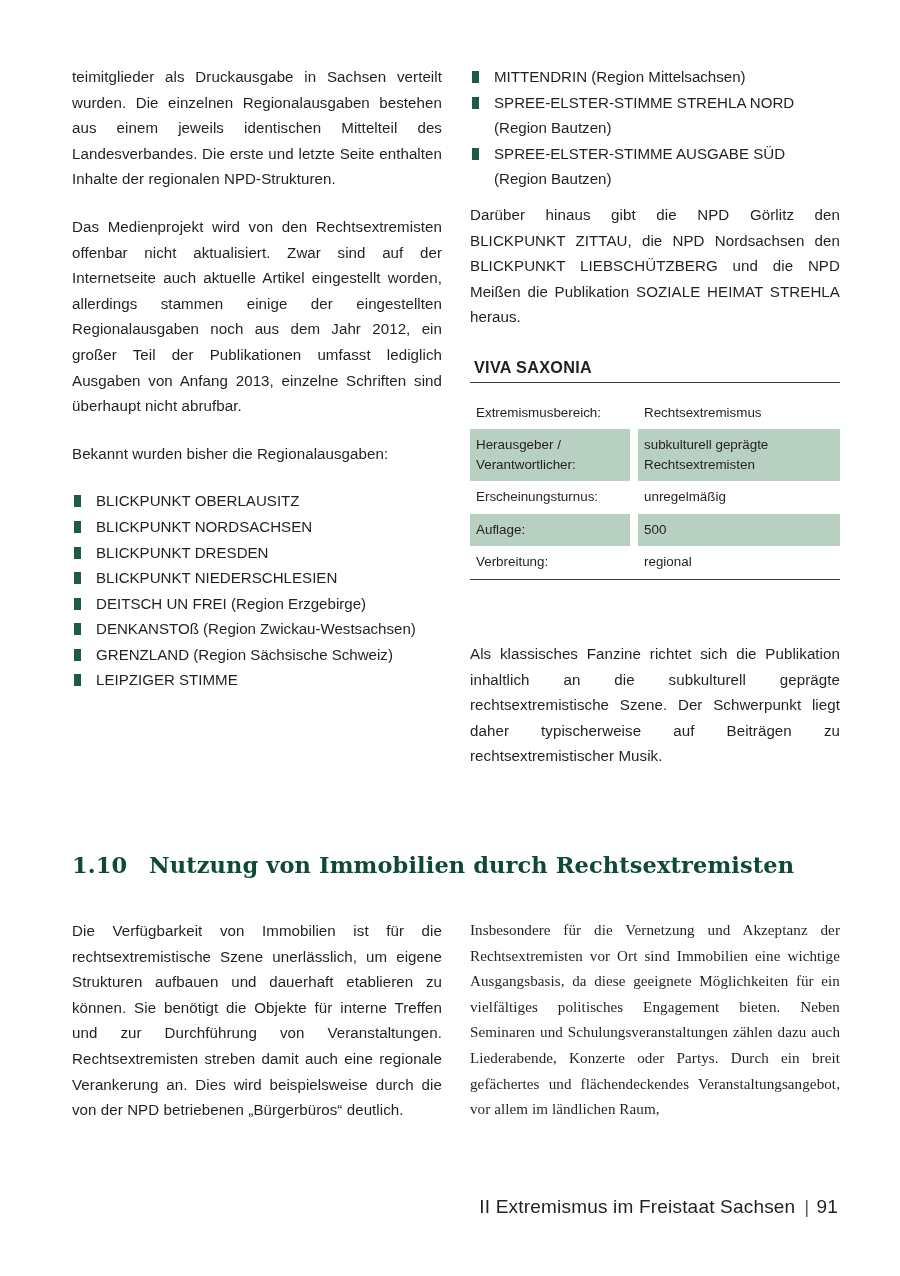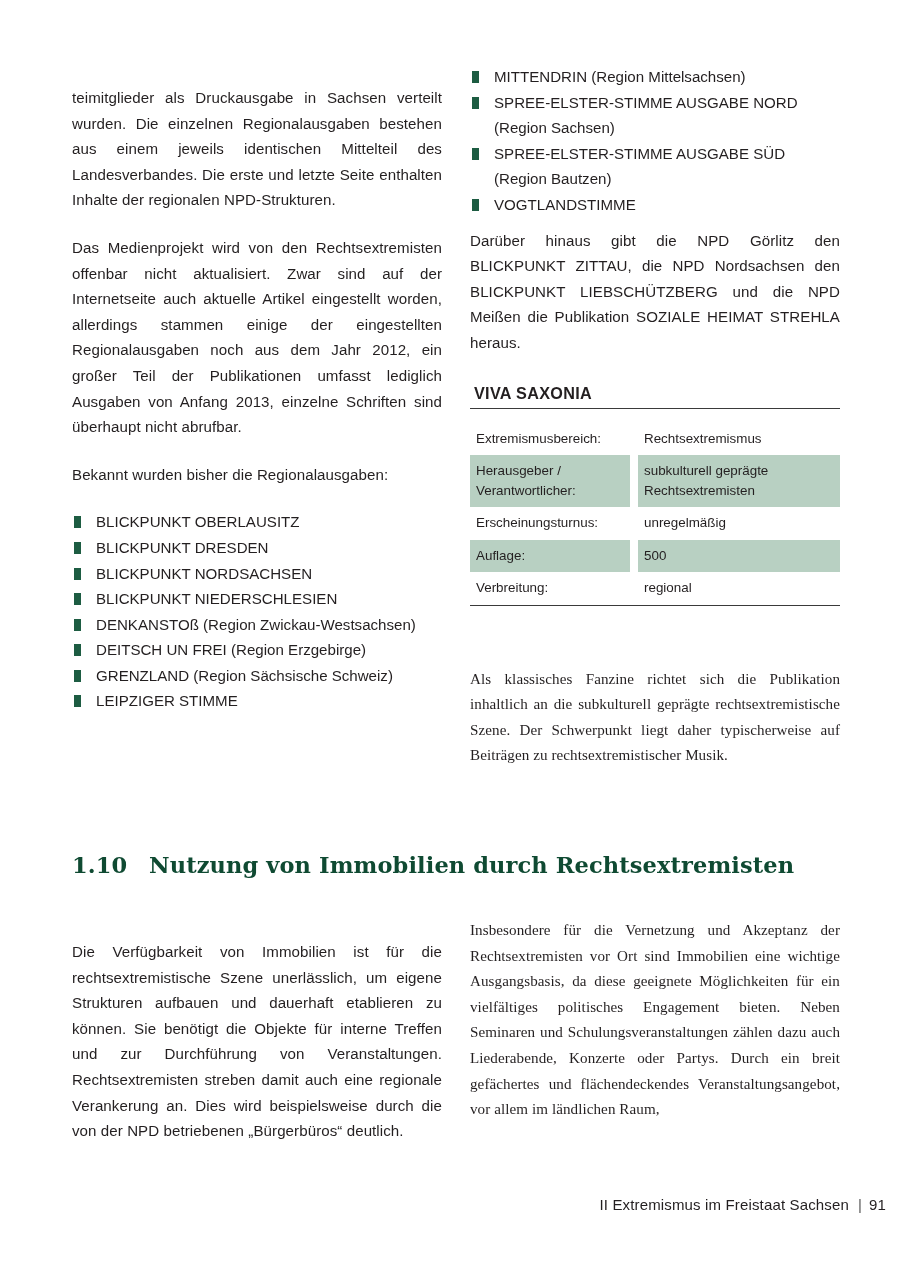--- a/index.html
+++ b/index.html
@@ -22,21 +22,21 @@
     width: 900px;
     height: 1276px;
     box-sizing: border-box;
   }
 
   
   .col {
     position: absolute;
     width: 370px;
   }
-  .col-left  { left: 72px; margin-top: 21px; }
+  .col-left  { left: 72px; }
   .col-right { left: 470px; }
 
   
   p.body {
     margin: 0 0 22px 0;
     font-size: 15.1px;
     line-height: 25.6px;
     text-align: justify;
     text-justify: inter-word;
     letter-spacing: .005em;
@@ -123,24 +123,23 @@
     width: 77px;
   }
 
   
   .footer {
     position: absolute;
     left: 0;
     top: 1196px;
     width: 838px;
     text-align: right;
-    font-size: 15px;
+    font-size: 19px;
     letter-spacing: .01em;
     color: #231f20;
-    padding-left: 48px;
   }
   .footer .sep {
     display: inline-block;
     padding: 0 7px 0 9px;
     color: #5a5a5a;
   }
 </style>
 </head>
 <body>
 
@@ -150,66 +149,62 @@
     <p class="body">teimitglieder als Druckausgabe in Sachsen verteilt wurden. Die einzelnen Regionalausgaben bestehen aus einem jeweils identischen Mittelteil des Landesverbandes. Die erste und letzte Seite enthalten Inhalte der regionalen NPD-Strukturen.</p>
     <p class="body">Das Medienprojekt wird von den Rechtsextremisten offenbar nicht aktualisiert. Zwar sind auf der Internetseite auch aktuelle Artikel eingestellt worden, allerdings stammen einige der eingestellten Regionalausgaben noch aus dem Jahr 2012, ein großer Teil der Publikationen umfasst lediglich Ausgaben von Anfang 2013, einzelne Schriften sind überhaupt nicht abrufbar.</p>
     <p class="body lead" style="margin-bottom:22px;">Bekannt wurden bisher die Regionalausgaben:</p>
     <ul class="greenlist" id="left-list">
         <li>
           <span class="bullet"></span>
           <span class="cont">BLICKPUNKT OBERLAUSITZ</span>
         </li>
         <li>
           <span class="bullet"></span>
+          <span class="cont">BLICKPUNKT NORDSACHSEN</span>
+        </li>
+        <li>
+          <span class="bullet"></span>
           <span class="cont">BLICKPUNKT DRESDEN</span>
         </li>
         <li>
           <span class="bullet"></span>
-          <span class="cont">BLICKPUNKT NORDSACHSEN</span>
-        </li>
-        <li>
-          <span class="bullet"></span>
           <span class="cont">BLICKPUNKT NIEDERSCHLESIEN</span>
         </li>
         <li>
           <span class="bullet"></span>
+          <span class="cont">DEITSCH UN FREI (Region Erzgebirge)</span>
+        </li>
+        <li>
+          <span class="bullet"></span>
           <span class="cont">DENKANSTOß (Region Zwickau-Westsachsen)</span>
-        </li>
-        <li>
-          <span class="bullet"></span>
-          <span class="cont">DEITSCH UN FREI (Region Erzgebirge)</span>
         </li>
         <li>
           <span class="bullet"></span>
           <span class="cont">GRENZLAND (Region Sächsische Schweiz)</span>
         </li>
         <li>
           <span class="bullet"></span>
           <span class="cont">LEIPZIGER STIMME</span>
         </li>
       </ul>
   </div>
 
   <div class="col col-right" style="top:64px;">
     <ul class="greenlist" id="right-list" style="margin-bottom:10px;">
         <li>
           <span class="bullet"></span>
           <span class="cont">MITTENDRIN (Region Mittelsachsen)</span>
         </li>
         <li>
           <span class="bullet"></span>
-          <span class="cont">SPREE-ELSTER-STIMME AUSGABE NORD (Region Sachsen)</span>
+          <span class="cont">SPREE-ELSTER-STIMME STREHLA NORD (Region Bautzen)</span>
         </li>
         <li>
           <span class="bullet"></span>
           <span class="cont">SPREE-ELSTER-STIMME AUSGABE SÜD (Region Bautzen)</span>
-        </li>
-        <li>
-          <span class="bullet"></span>
-          <span class="cont">VOGTLANDSTIMME</span>
         </li>
       </ul>
     <p class="body" style="margin-bottom:28px;">Darüber hinaus gibt die NPD Görlitz den BLICKPUNKT ZITTAU, die NPD Nordsachsen den BLICKPUNKT LIEBSCHÜTZBERG und die NPD Meißen die Publikation SOZIALE HEIMAT STREHLA heraus.</p>
 
     <div class="infobox">
       <div class="infobox-title">VIVA SAXONIA</div>
       <table class="infotable">
         <tbody id="info-rows">
             <tr>
               <td class="k">Extremismusbereich:</td>
@@ -233,21 +228,21 @@
             </tr>
             <tr>
               <td class="k">Verbreitung:</td>
               <td class="spacer"></td>
               <td class="v">regional</td>
             </tr>
           </tbody>
       </table>
     </div>
 
-    <p class="body" style="margin-top:61px;margin-bottom:0;font-family:Liberation Serif, serif;">Als klassisches Fanzine richtet sich die Publikation inhaltlich an die subkulturell geprägte rechtsextremistische Szene. Der Schwerpunkt liegt daher typischerweise auf Beiträgen zu rechtsextremistischer Musik.</p>
+    <p class="body" style="margin-top:61px;margin-bottom:0;">Als klassisches Fanzine richtet sich die Publikation inhaltlich an die subkulturell geprägte rechtsextremistische Szene. Der Schwerpunkt liegt daher typischerweise auf Beiträgen zu rechtsextremistischer Musik.</p>
   </div>
 
   <div class="section-heading">
     <span class="num">1.10</span><span>Nutzung von Immobilien durch Rechtsextremisten</span>
   </div>
 
   <div class="col col-left" style="top:918px;">
     <p class="body last">Die Verfügbarkeit von Immobilien ist für die rechtsextremistische Szene unerlässlich, um eigene Strukturen aufbauen und dauerhaft etablieren zu können. Sie benötigt die Objekte für interne Treffen und zur Durchführung von Veranstaltungen. Rechtsextremisten streben damit auch eine regionale Verankerung an. Dies wird beispielsweise durch die von der NPD betriebenen „Bürgerbüros“ deutlich.</p>
   </div>
 

